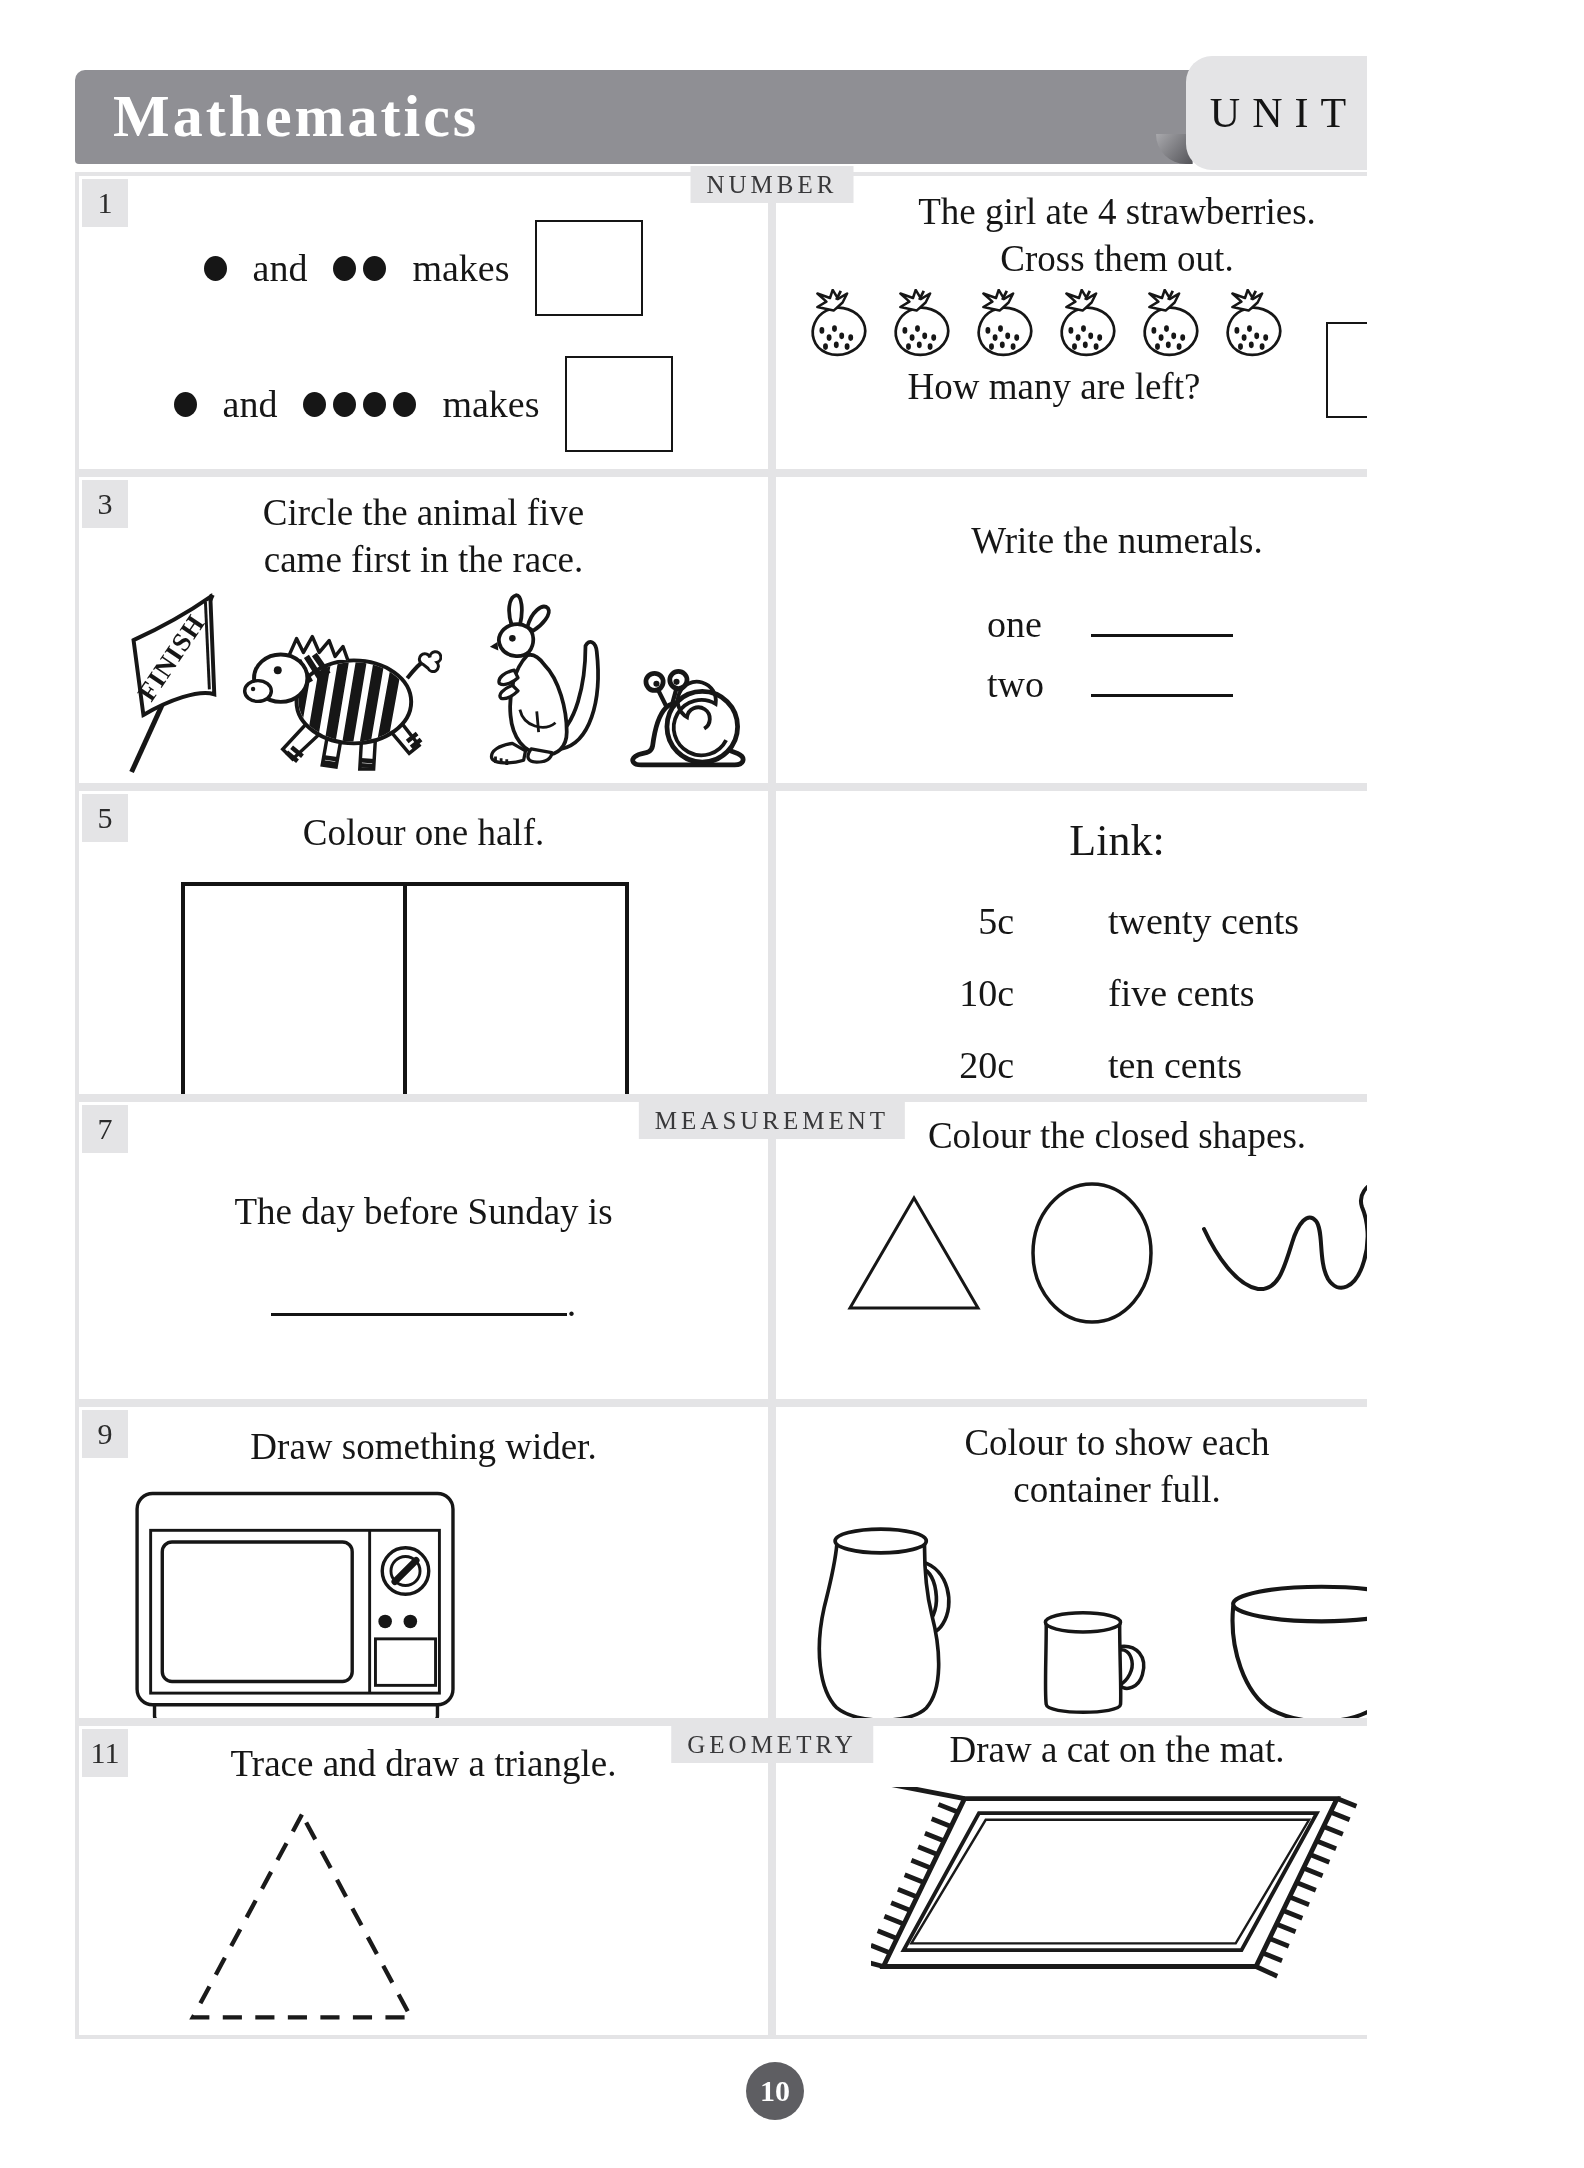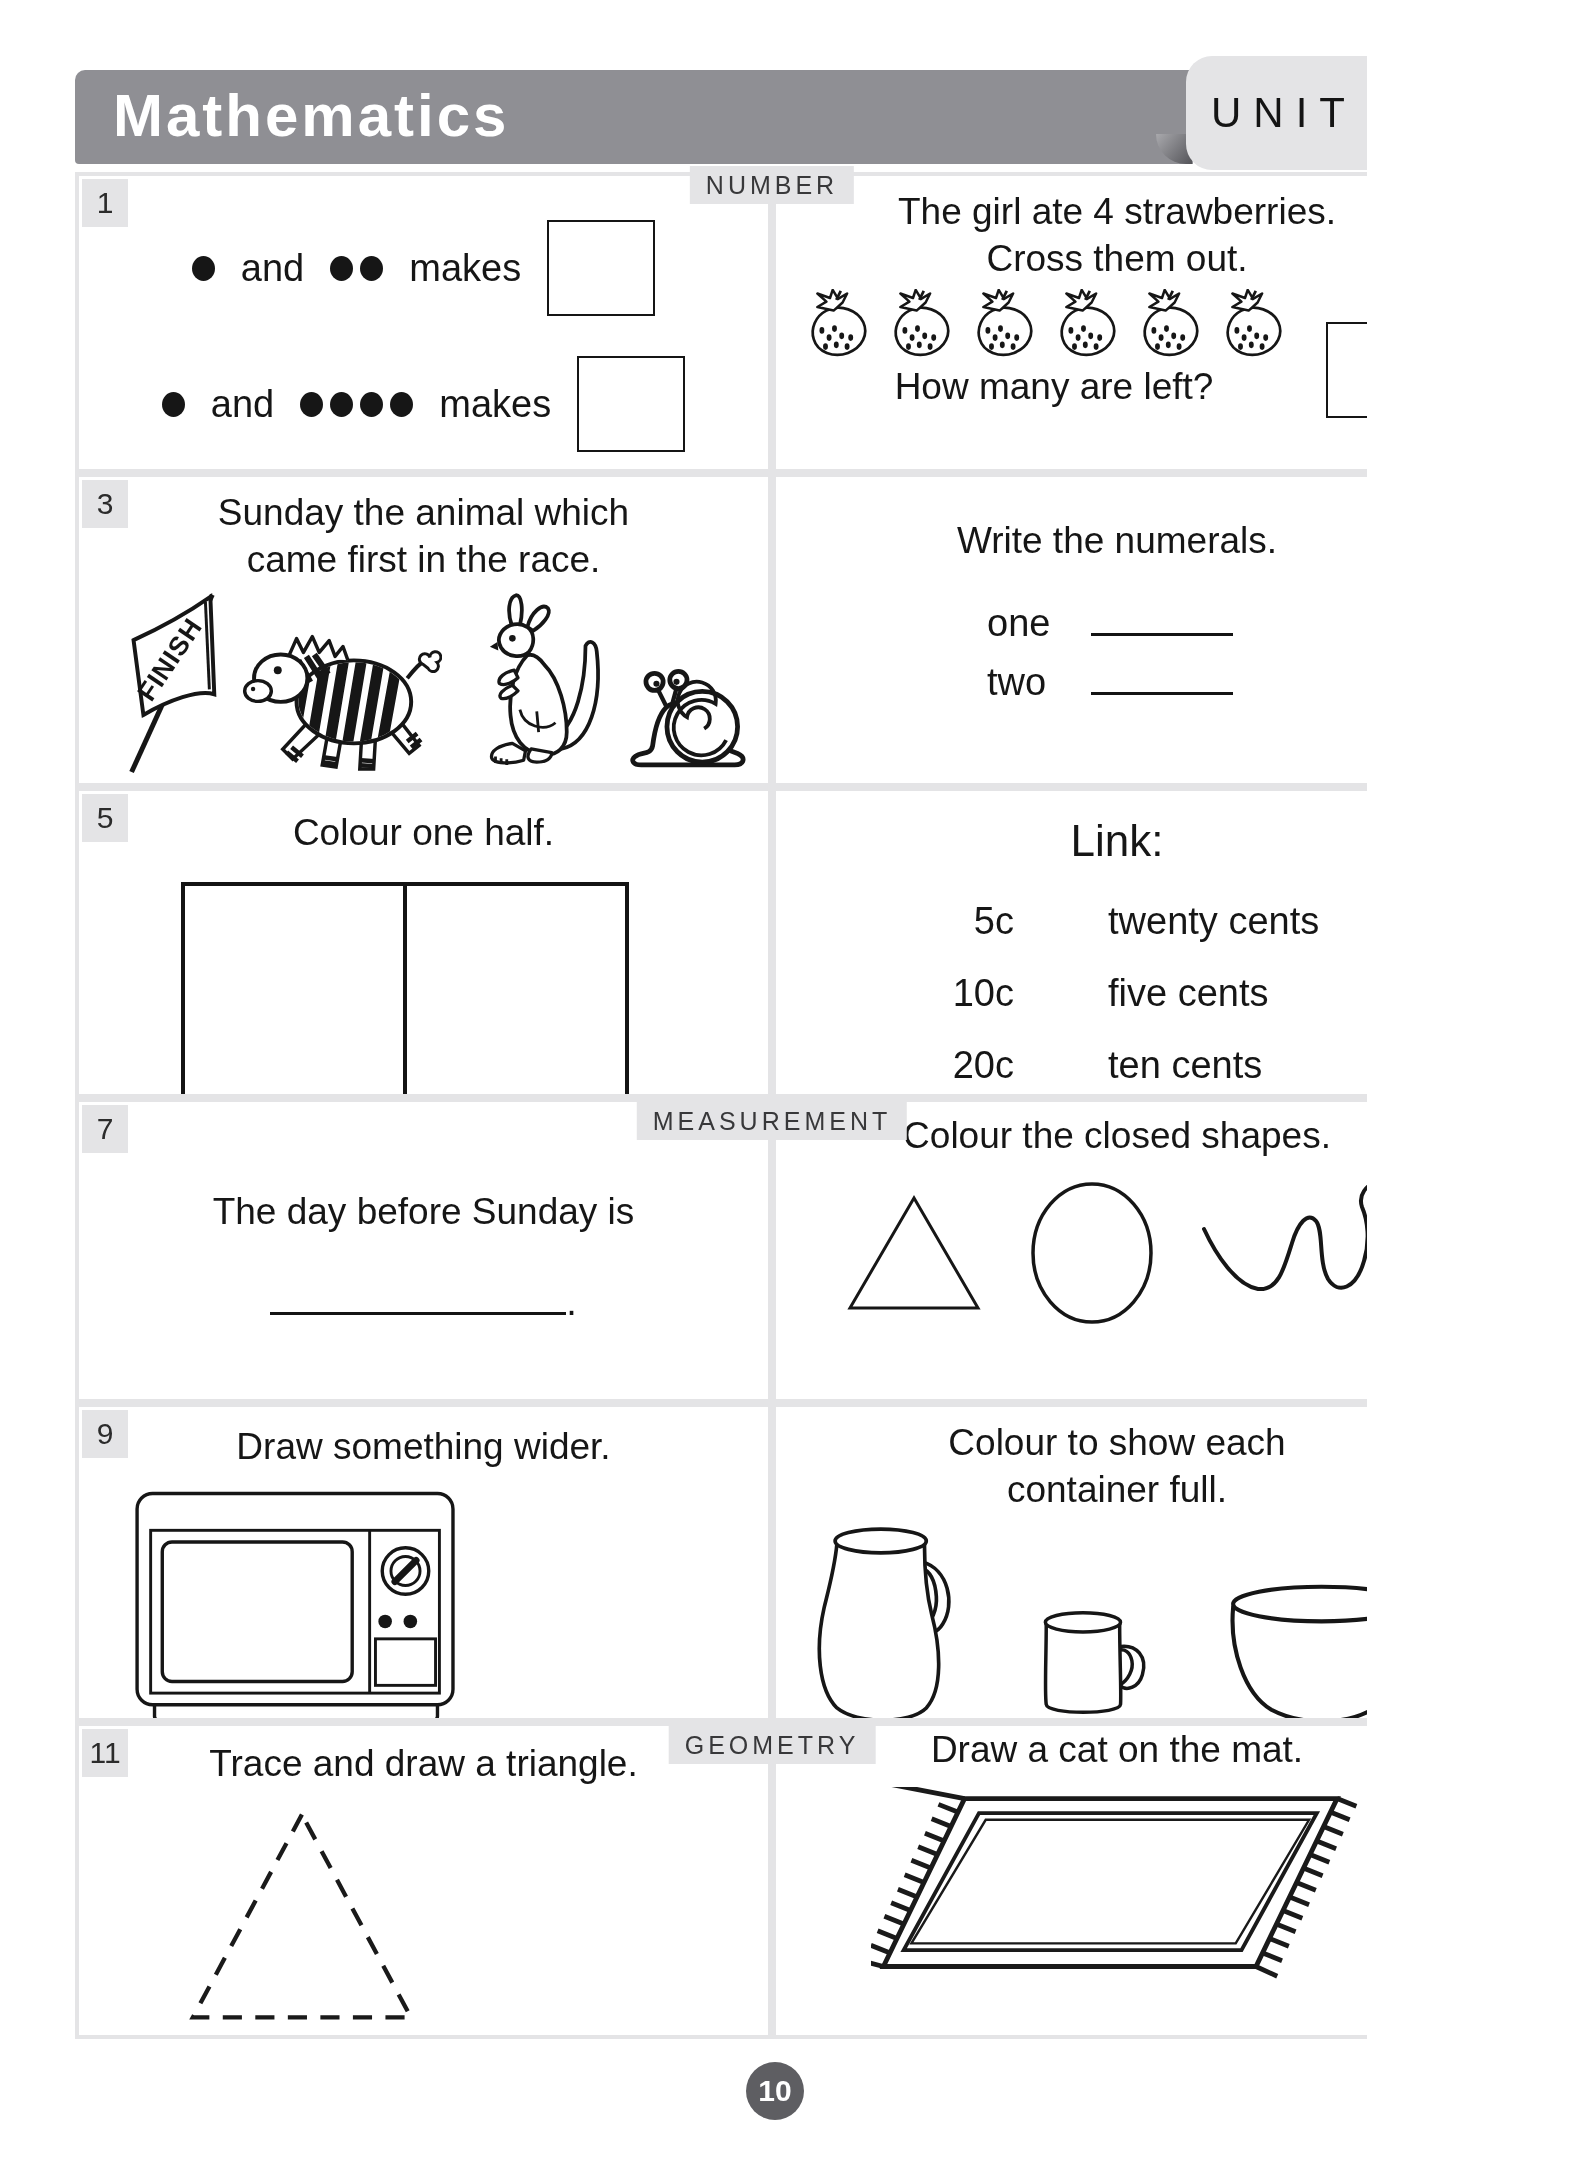--- a/index.html
+++ b/index.html
@@ -1,16 +1,16 @@
 <!DOCTYPE html>
 <html><head>
 <meta charset="utf-8">
 <style>
   html,body{margin:0;padding:0;background:#ffffff;}
-  .page{position:relative;width:1367px;height:2168px;background:#fff;font-family:Liberation Sans, sans-serif;color:#161616;overflow:hidden;}
+  .page{position:relative;width:1367px;height:2168px;background:#fff;font-family:Liberation Serif, serif;color:#161616;overflow:hidden;}
 
   
   .hdr-bar{position:absolute;left:75px;top:70px;width:1118px;height:94px;background:#8f8f94;border-radius:10px 0 0 4px;z-index:1;}
   .hdr-title{font-size:60px;font-weight:700;letter-spacing:3px;color:#fff;line-height:92px;padding-left:38px;}
   .hdr-curl{position:absolute;left:1156px;top:134px;width:36px;height:30px;background:linear-gradient(130deg,#a9a9ad,#545459);border-radius:0 0 0 36px;z-index:2;}
   .hdr-tab{position:absolute;left:1186px;top:56px;width:274px;height:114px;background:#e4e4e6;border-radius:26px;display:flex;align-items:center;justify-content:center;gap:24px;z-index:3;}
   .unit-word{font-size:42px;letter-spacing:12px;color:#141414;padding-left:10px;}
   .unit-circle{width:64px;height:64px;border-radius:50%;background:#101010;color:#fff;font-size:40px;font-weight:700;display:flex;align-items:center;justify-content:center;box-shadow:0 0 0 4px #fff;}
 
   
@@ -128,21 +128,21 @@
         </svg>
     </div>
     <div class="q2bottom">
       <div class="q-title" style="width:520px;margin-left:18px;">How many are left?</div>
       <span class="abox" style="position:absolute;right:28px;bottom:-8px;width:100px;height:92px;"></span>
     </div>
   </div>
 
   <div class="cell" style="left:79px;top:477px;width:689px;height:306px;">
     <div class="badge bl">3</div>
-    <div class="q-title" style="margin-top:12px;">Sunday the animal which</div>
+    <div class="q-title" style="margin-top:12px;">Circle the animal five</div>
     <div class="q-title">came first in the race.</div>
     <div style="position:absolute;left:32px;bottom:8px;display:flex;align-items:flex-end;gap:16px;">
       <svg class="sv" width="115" height="192" viewBox="0 0 115 195">
         <path d="M 102,12 L 20,192" fill="none" stroke="#161616" stroke-width="5"></path>
         <path d="M 100,14 C 80,28 48,46 22,58 L 32,134 C 58,119 88,108 104,113 L 100,14 Z" fill="#fff" stroke="#161616" stroke-width="4"></path>
         <path d="M 95,19 L 99,108" fill="none" stroke="#161616" stroke-width="3"></path>
         <text transform="translate(40,122) rotate(-56)" font-size="27" font-weight="bold" letter-spacing="1" fill="#161616">FINISH</text>
       </svg>
       <svg class="sv" width="200" height="168" viewBox="0 0 200 170">
         <defs>

